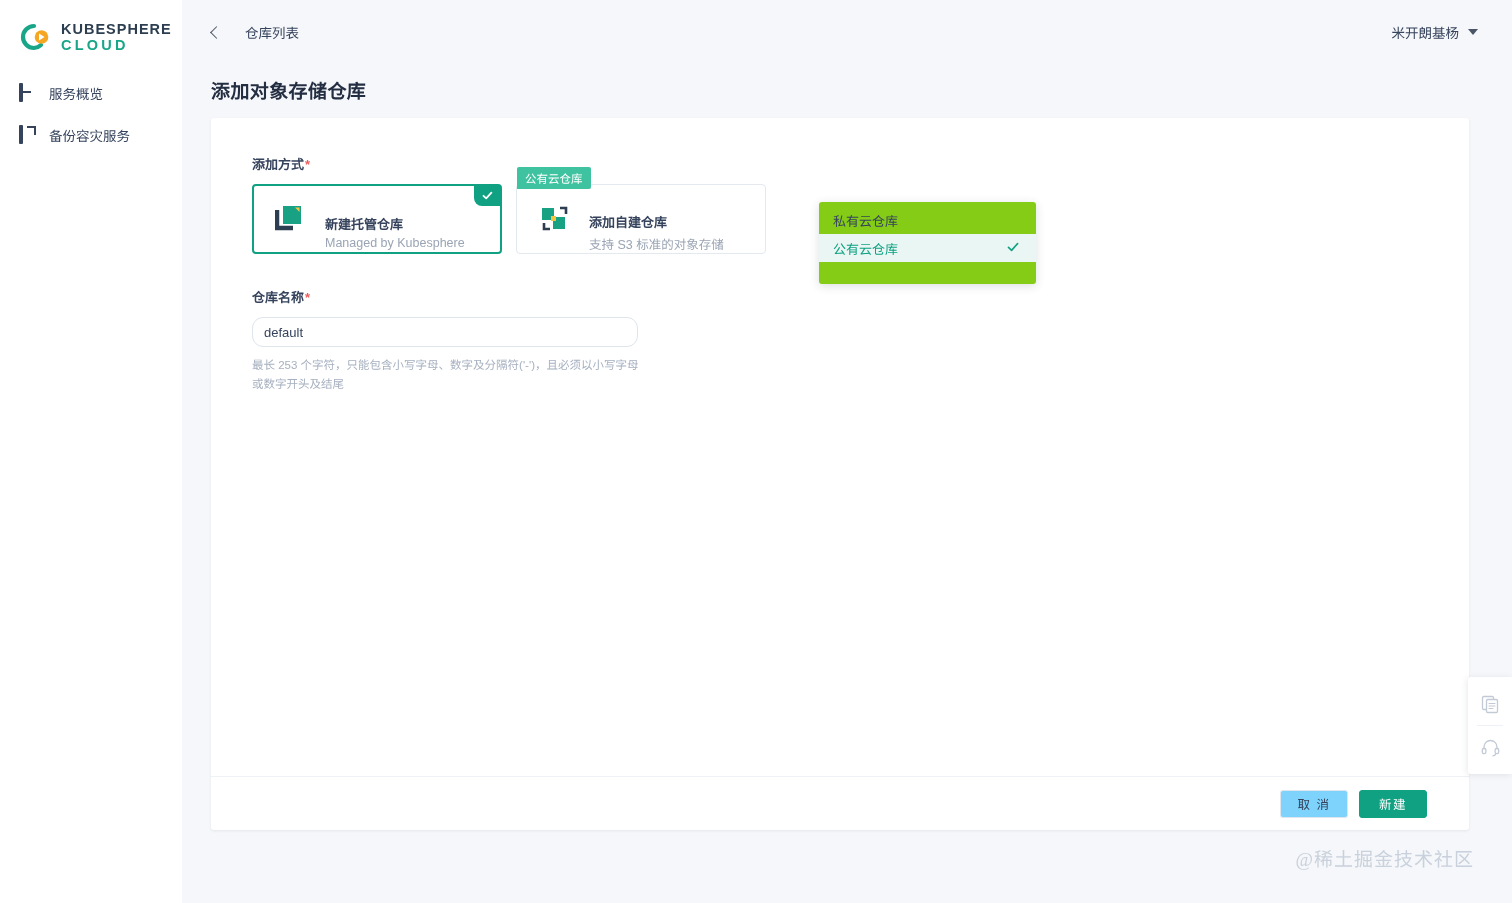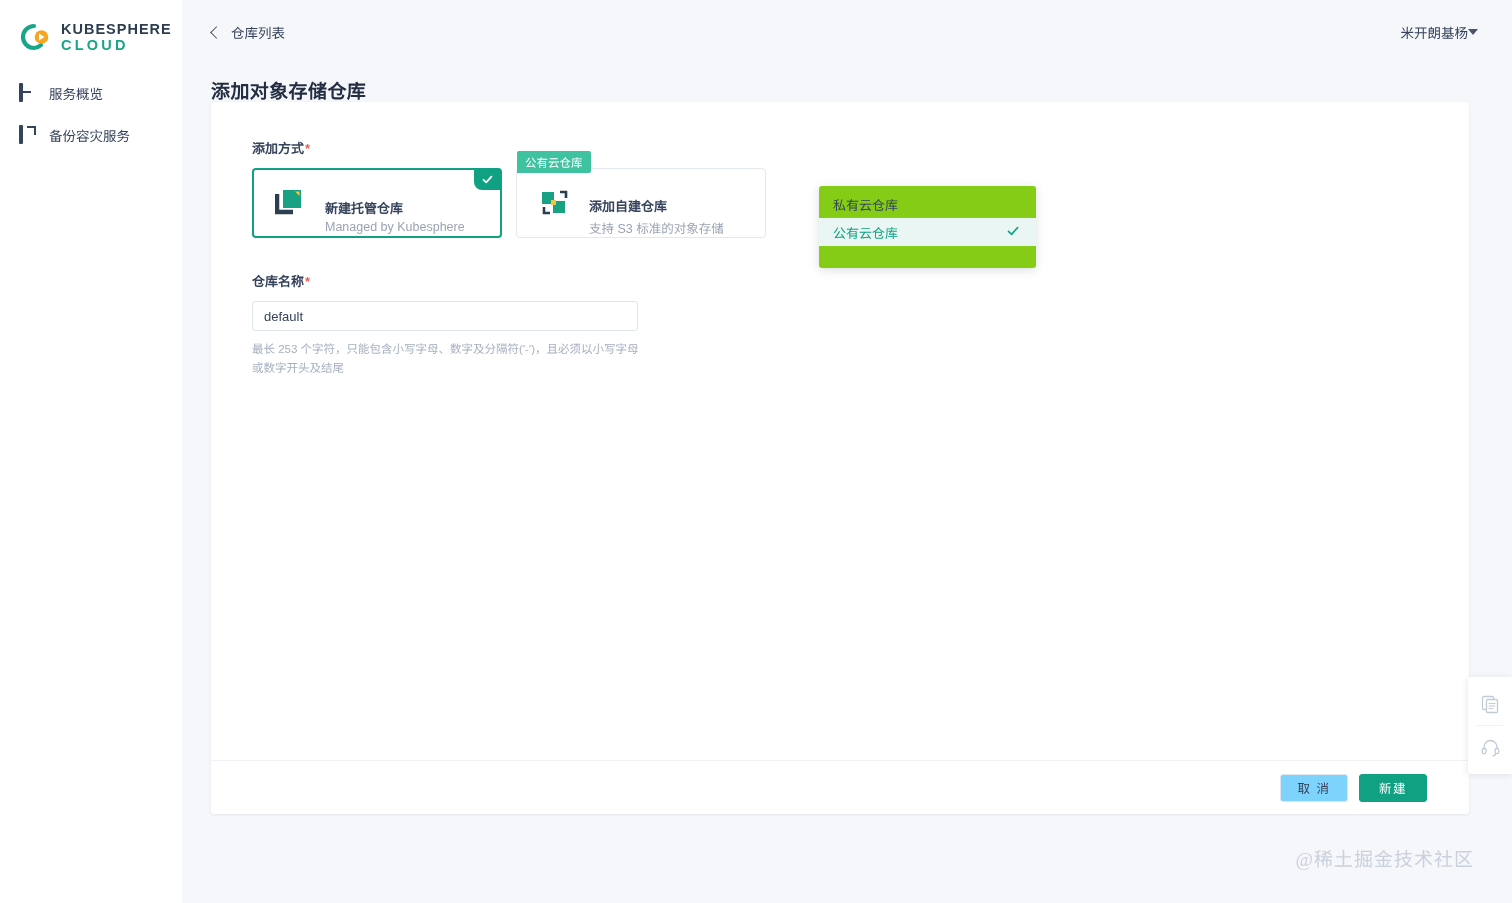--- a/index.html
+++ b/index.html
@@ -110,37 +110,38 @@
     left: 182px; top: 0;
     width: 1330px; height: 64px;
     background: #f5f7fa;
     display: flex;
     align-items: center;
     justify-content: space-between;
   }
   .breadcrumb {
     display: flex;
     align-items: center;
-    gap: 10px;
+    gap: 24px;
     padding-left: 30px;
     cursor: pointer;
     user-select: none;
   }
   .back-chev {
     width: 9px; height: 9px;
     border-left: 1.6px solid #4a5568;
     border-bottom: 1.6px solid #4a5568;
     transform: rotate(45deg);
     margin-top: 0px;
   }
   .breadcrumb-label { font-size: 13.5px; color: #36435c; }
 
   .user-menu {
     display: flex;
     align-items: center;
+    gap: 9px;
     padding-right: 34px;
     cursor: pointer;
     user-select: none;
   }
   .user-name { font-size: 13.5px; color: #36435c; }
   .caret-down {
     width: 0; height: 0;
     border-left: 5px solid transparent;
     border-right: 5px solid transparent;
     border-top: 6px solid #4a5568;
@@ -152,21 +153,21 @@
     left: 211px; top: 76px;
     font-size: 19px;
     font-weight: bold;
     color: #242e42;
     letter-spacing: 0.4px;
   }
 
   
   .panel {
     position: absolute;
-    left: 211px; top: 102px;
+    left: 211px; top: 118px;
     width: 1258px; height: 712px;
     background: #ffffff;
     border-radius: 3px;
     box-shadow: 0 1px 3px rgba(38,50,56,0.08);
   }
 
   .form-area { padding: 36px 0 0 41px; }
 
   .field-label {
     font-size: 13px;
@@ -254,21 +255,21 @@
     color: #0fa182;
   }
   .dd-check { color: #0fa182; }
 
   
   .name-field { margin-top: 33px; }
   .text-input {
     width: 386px;
     height: 30px;
     border: 1px solid #dfe5ec;
-    border-radius: 3px;
+    border-radius: 11px;
     background: #ffffff;
     font-size: 13px;
     color: #36435c;
     padding: 0 11px;
     font-family: inherit;
     outline: none;
   }
   .hint {
     width: 390px;
     margin-top: 9px;

